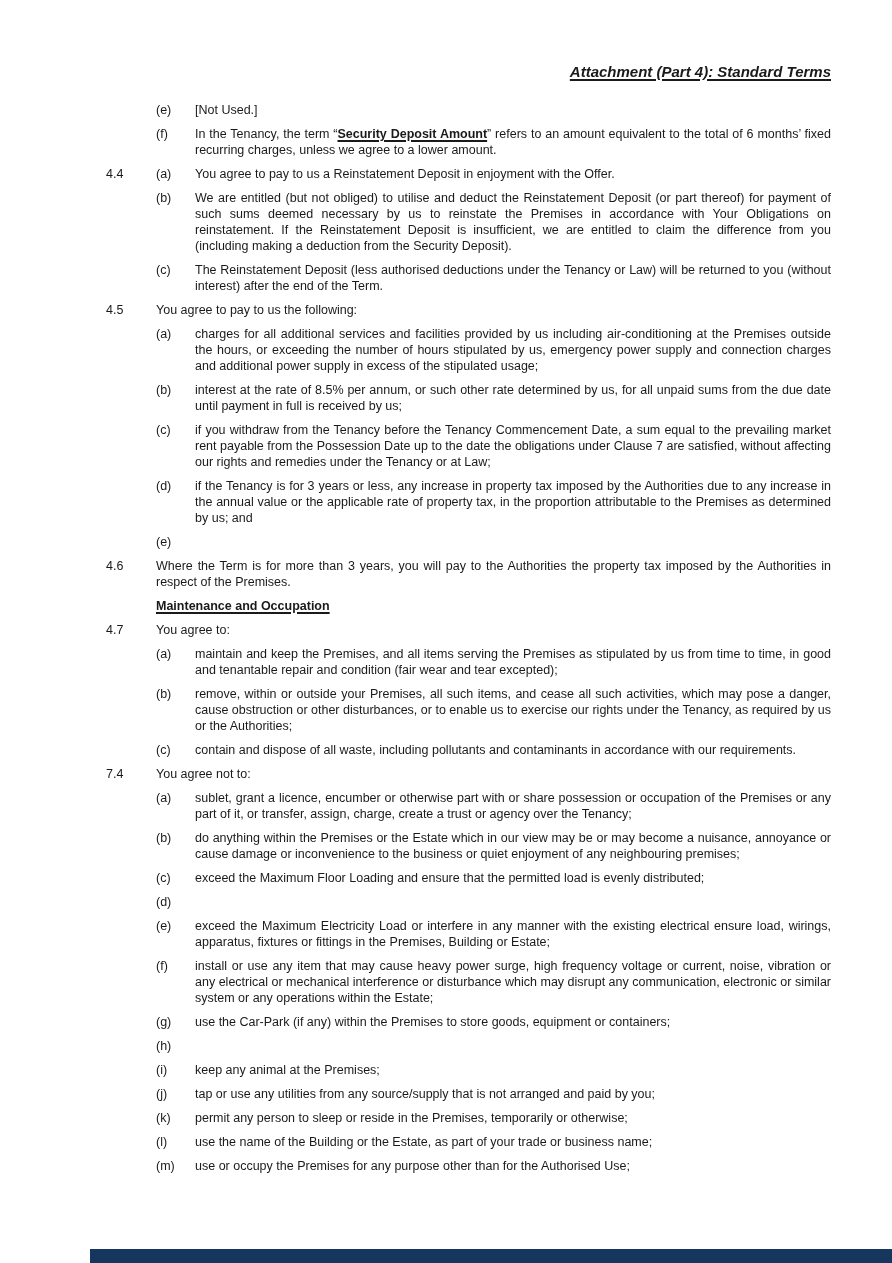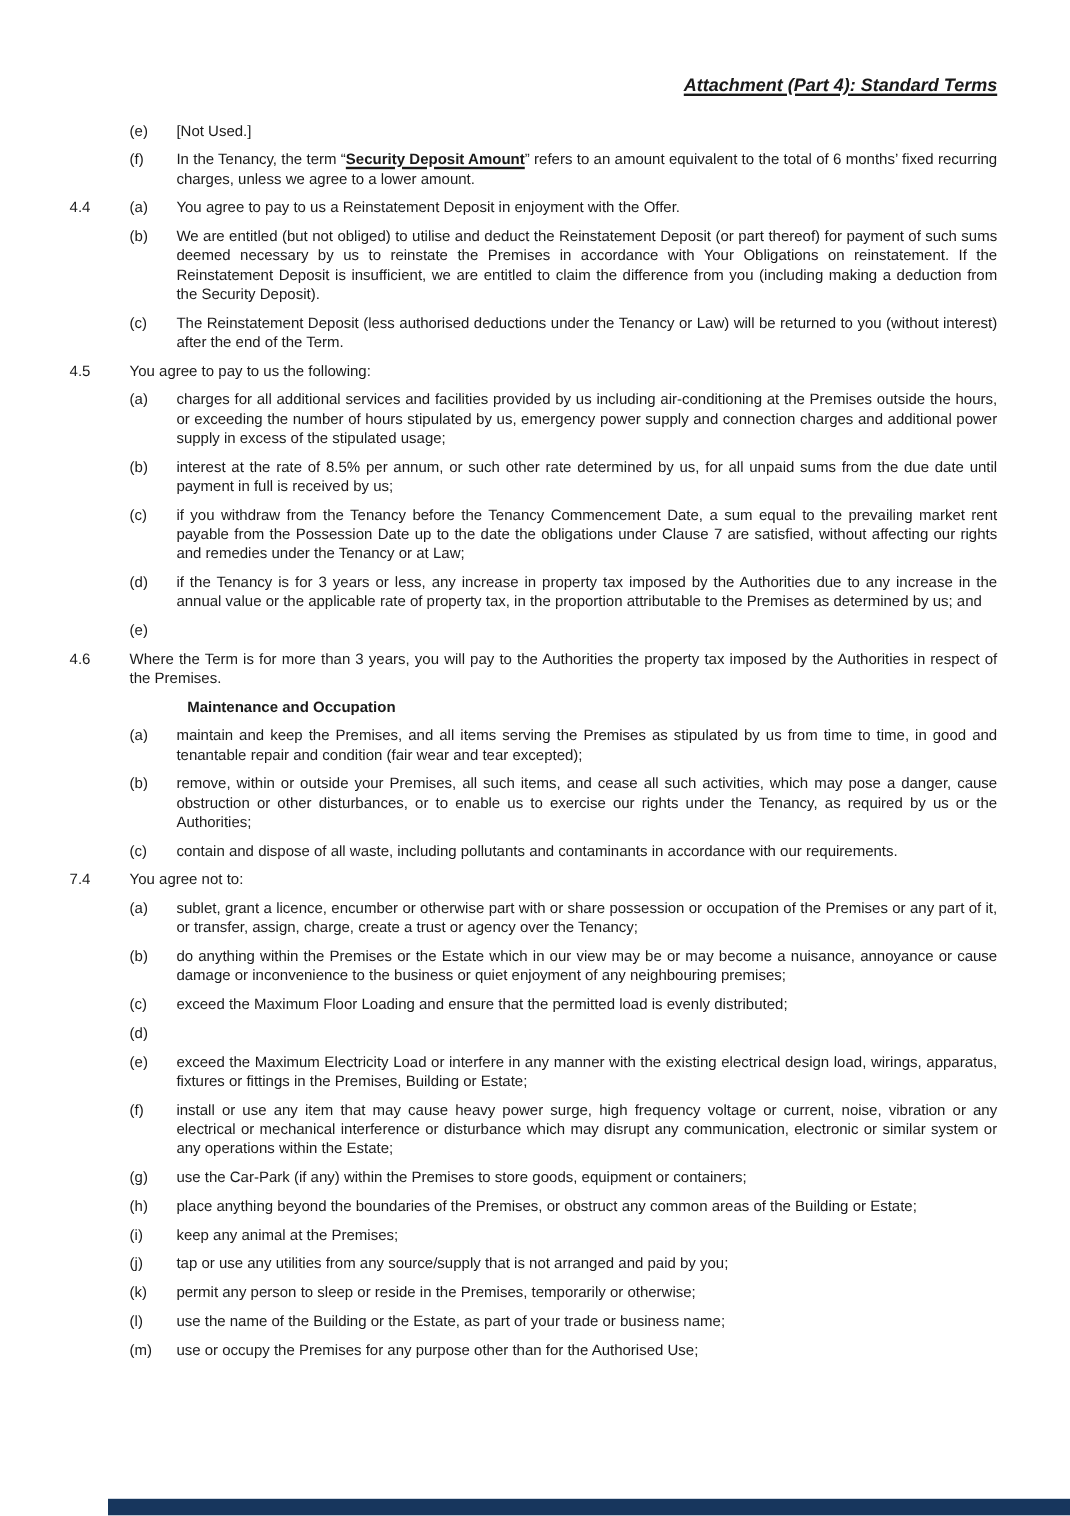--- a/index.html
+++ b/index.html
@@ -17,26 +17,27 @@
   .doc-header { text-align: right; margin-bottom: 21px; }
   .doc-header .header-text {
     font-weight: bold;
     font-style: italic;
     font-size: 15px;
     text-decoration: underline;
     text-decoration-thickness: 1.5px;
     text-underline-offset: 2px;
   }
   .item-row { display: flex; align-items: flex-start; margin-bottom: 8px; }
-  .col-num { flex: 0 0 50px; width: 50px; }
+  .col-num { flex: 0 0 50px; width: 50px; margin-left: 48px; }
   .col-letter { flex: 0 0 39px; width: 39px; }
   .col-text { flex: 1 1 auto; margin: 0; text-align: justify; }
   .section-heading-row { margin-left: 50px; margin-bottom: 8px; }
   .section-heading {
     font-weight: bold;
+    text-decoration: underline;
     text-decoration-thickness: 1.5px;
     text-underline-offset: 2px;
     padding-left: 48px;
   }
   .term {
     font-weight: bold;
     text-decoration: underline;
     text-decoration-thickness: 1.5px;
     text-underline-offset: 2px;
   }
@@ -106,20 +107,24 @@
       <div class="item-row">
         <span class="col-num"></span>
         <span class="col-letter">(e)</span>
       </div>
       <div class="item-row">
         <span class="col-num">4.6</span>
         <p class="col-text"><span>Where the Term is for more than 3 years, you will pay to the Authorities the property tax imposed by the Authorities in respect of the Premises.</span></p>
       </div>
       <div class="section-heading-row"><span class="section-heading">Maintenance and Occupation</span></div>
       <div class="item-row">
+        <span class="col-num">4.7</span>
+        <p class="col-text"><span>You agree to:</span></p>
+      </div>
+      <div class="item-row">
         <span class="col-num"></span>
         <span class="col-letter">(a)</span>
         <p class="col-text"><span>maintain and keep the Premises, and all items serving the Premises as stipulated by us from time to time, in good and tenantable repair and condition (fair wear and tear excepted);</span></p>
       </div>
       <div class="item-row">
         <span class="col-num"></span>
         <span class="col-letter">(b)</span>
         <p class="col-text"><span>remove, within or outside your Premises, all such items, and cease all such activities, which may pose a danger, cause obstruction or other disturbances, or to enable us to exercise our rights under the Tenancy, as required by us or the Authorities;</span></p>
       </div>
       <div class="item-row">
@@ -146,36 +151,35 @@
         <span class="col-letter">(c)</span>
         <p class="col-text"><span>exceed the Maximum Floor Loading and ensure that the permitted load is evenly distributed;</span></p>
       </div>
       <div class="item-row">
         <span class="col-num"></span>
         <span class="col-letter">(d)</span>
       </div>
       <div class="item-row">
         <span class="col-num"></span>
         <span class="col-letter">(e)</span>
-        <p class="col-text"><span>exceed the Maximum Electricity Load or interfere in any manner with the existing electrical design load, wirings, apparatus, fixtures or fittings in the Premises, Building or Estate;</span></p>
+        <p class="col-text"><span>exceed the Maximum Electricity Load or interfere in any manner with the existing electrical ensure load, wirings, apparatus, fixtures or fittings in the Premises, Building or Estate;</span></p>
       </div>
       <div class="item-row">
         <span class="col-num"></span>
         <span class="col-letter">(f)</span>
         <p class="col-text"><span>install or use any item that may cause heavy power surge, high frequency voltage or current, noise, vibration or any electrical or mechanical interference or disturbance which may disrupt any communication, electronic or similar system or any operations within the Estate;</span></p>
       </div>
       <div class="item-row">
         <span class="col-num"></span>
         <span class="col-letter">(g)</span>
         <p class="col-text"><span>use the Car-Park (if any) within the Premises to store goods, equipment or containers;</span></p>
       </div>
       <div class="item-row">
         <span class="col-num"></span>
         <span class="col-letter">(h)</span>
-        <p class="col-text"><span>place anything beyond the boundaries of the Premises, or obstruct any common areas of the Building or Estate;</span></p>
       </div>
       <div class="item-row">
         <span class="col-num"></span>
         <span class="col-letter">(i)</span>
         <p class="col-text"><span>keep any animal at the Premises;</span></p>
       </div>
       <div class="item-row">
         <span class="col-num"></span>
         <span class="col-letter">(j)</span>
         <p class="col-text"><span>tap or use any utilities from any source/supply that is not arranged and paid by you;</span></p>

